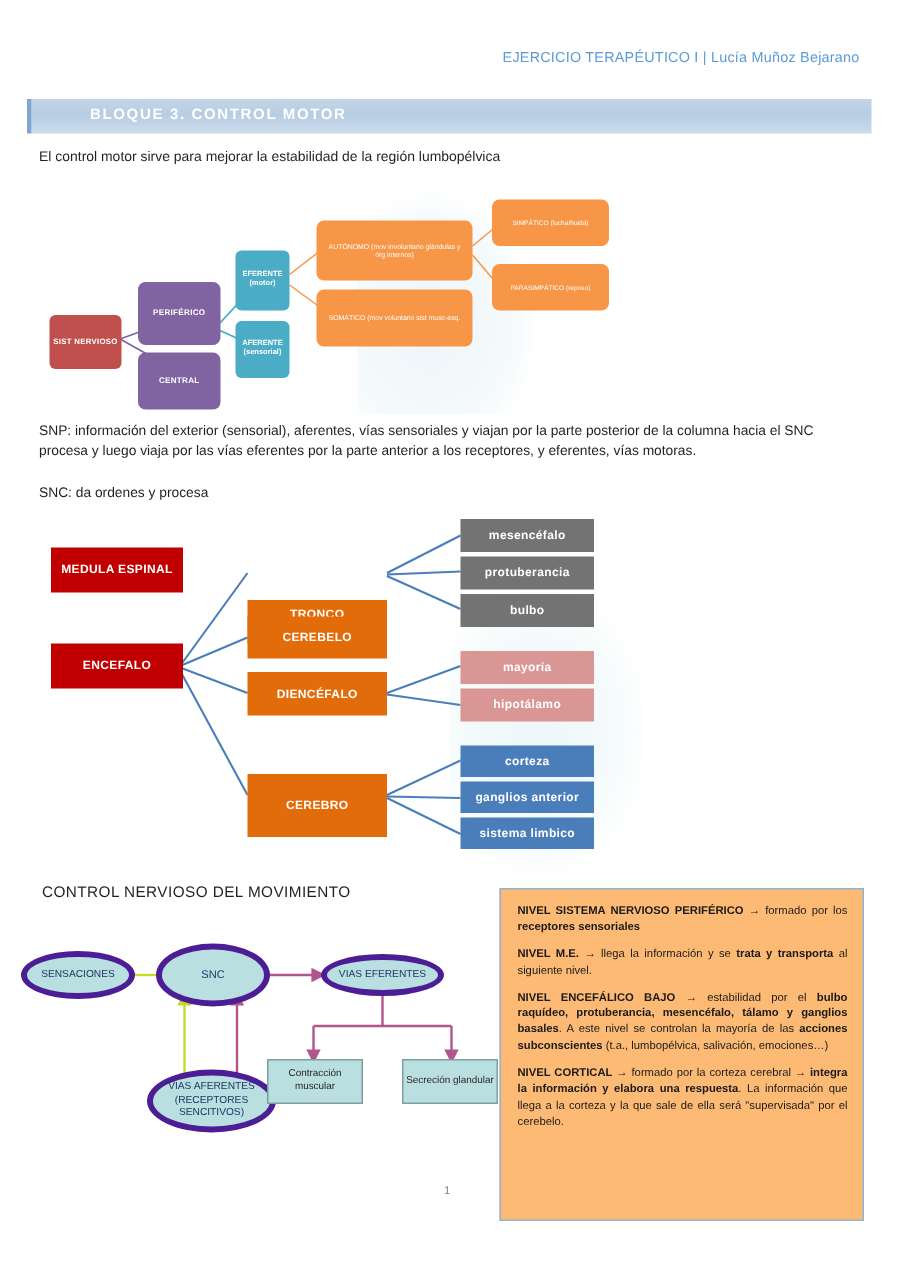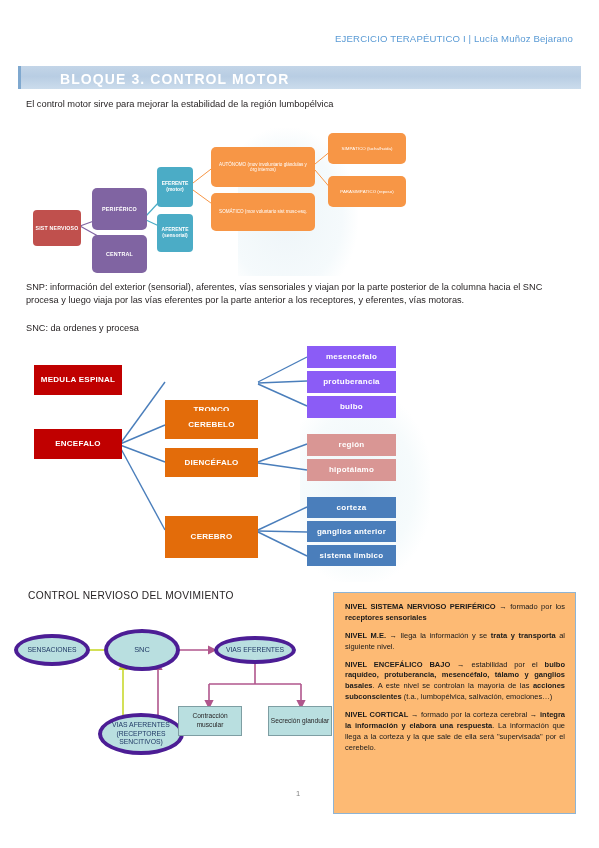--- a/index.html
+++ b/index.html
@@ -32,21 +32,21 @@
     top: 66px;
     width: 563px;
     height: 23px;
     background: linear-gradient(to bottom, #c3d5e8 0%, #b8cde3 45%, #cbdcec 100%);
     border-left: 3px solid #7fa8cf;
   }
   .block-bar .title {
     position: absolute;
     left: 12px;
     top: 5px;
-    font-size: 14px;
+    font-size: 10px;
     font-weight: bold;
     letter-spacing: 1.1px;
     color: #ffffff;
     padding-left: 27px;
   }
 
   .intro-line {
     position: absolute;
     left: 26px;
     top: 99px;
@@ -83,21 +83,21 @@
 
   
   #diagram-brain { left: 0; top: 352px; width: 599px; height: 230px; }
   #diagram-brain .watermark {
     position: absolute; left: 300px; top: 40px; width: 130px; height: 190px;
     background: radial-gradient(ellipse at 45% 50%, #eef6f9 0%, #f6fbfc 55%, rgba(255,255,255,0) 75%);
     z-index: 0;
   }
   .b-red    { background: #c00000; }
   .b-orange { background: #e36c0a; }
-  .b-green  { background: #8b5cf6; }
+  .b-green  { background: #737373; }
   .b-pink   { background: #d99694; }
   .b-blue   { background: #4a7ebb; }
   #diagram-brain .node { font-size: 8px; font-weight: bold; letter-spacing: .25px; }
 
   
   .para {
     position: absolute;
     font-size: 9.2px;
     line-height: 1.42;
     color: #231f20;
@@ -249,21 +249,21 @@
 
   <div class="node b-orange" style="left:165px;top:16px;width:93px;height:29px;margin-top:32px;">TRONCO ENCEFÁLICO</div>
   <div class="node b-orange" style="left:165px;top:59px;width:93px;height:28px;">CEREBELO</div>
   <div class="node b-orange" style="left:165px;top:96px;width:93px;height:29px;">DIENCÉFALO</div>
   <div class="node b-orange" style="left:165px;top:164px;width:93px;height:42px;">CEREBRO</div>
 
   <div class="node b-green" style="left:307px;top:-6px;width:89px;height:22px;">mesencéfalo</div>
   <div class="node b-green" style="left:307px;top:19px;width:89px;height:22px;">protuberancia</div>
   <div class="node b-green" style="left:307px;top:44px;width:89px;height:22px;">bulbo</div>
 
-  <div class="node b-pink" style="left:307px;top:82px;width:89px;height:22px;">región</div>
+  <div class="node b-pink" style="left:307px;top:82px;width:89px;height:22px;">mayoría</div>
   <div class="node b-pink" style="left:307px;top:107px;width:89px;height:22px;">hipotálamo</div>
 
   <div class="node b-blue" style="left:307px;top:145px;width:89px;height:21px;">corteza</div>
   <div class="node b-blue" style="left:307px;top:169px;width:89px;height:21px;">ganglios anterior</div>
   <div class="node b-blue" style="left:307px;top:193px;width:89px;height:21px;">sistema limbico</div>
 </div>
 
 <div class="section-caption">CONTROL NERVIOSO DEL MOVIMIENTO</div>
 
 <div class="diagram" id="diagram-motion">

